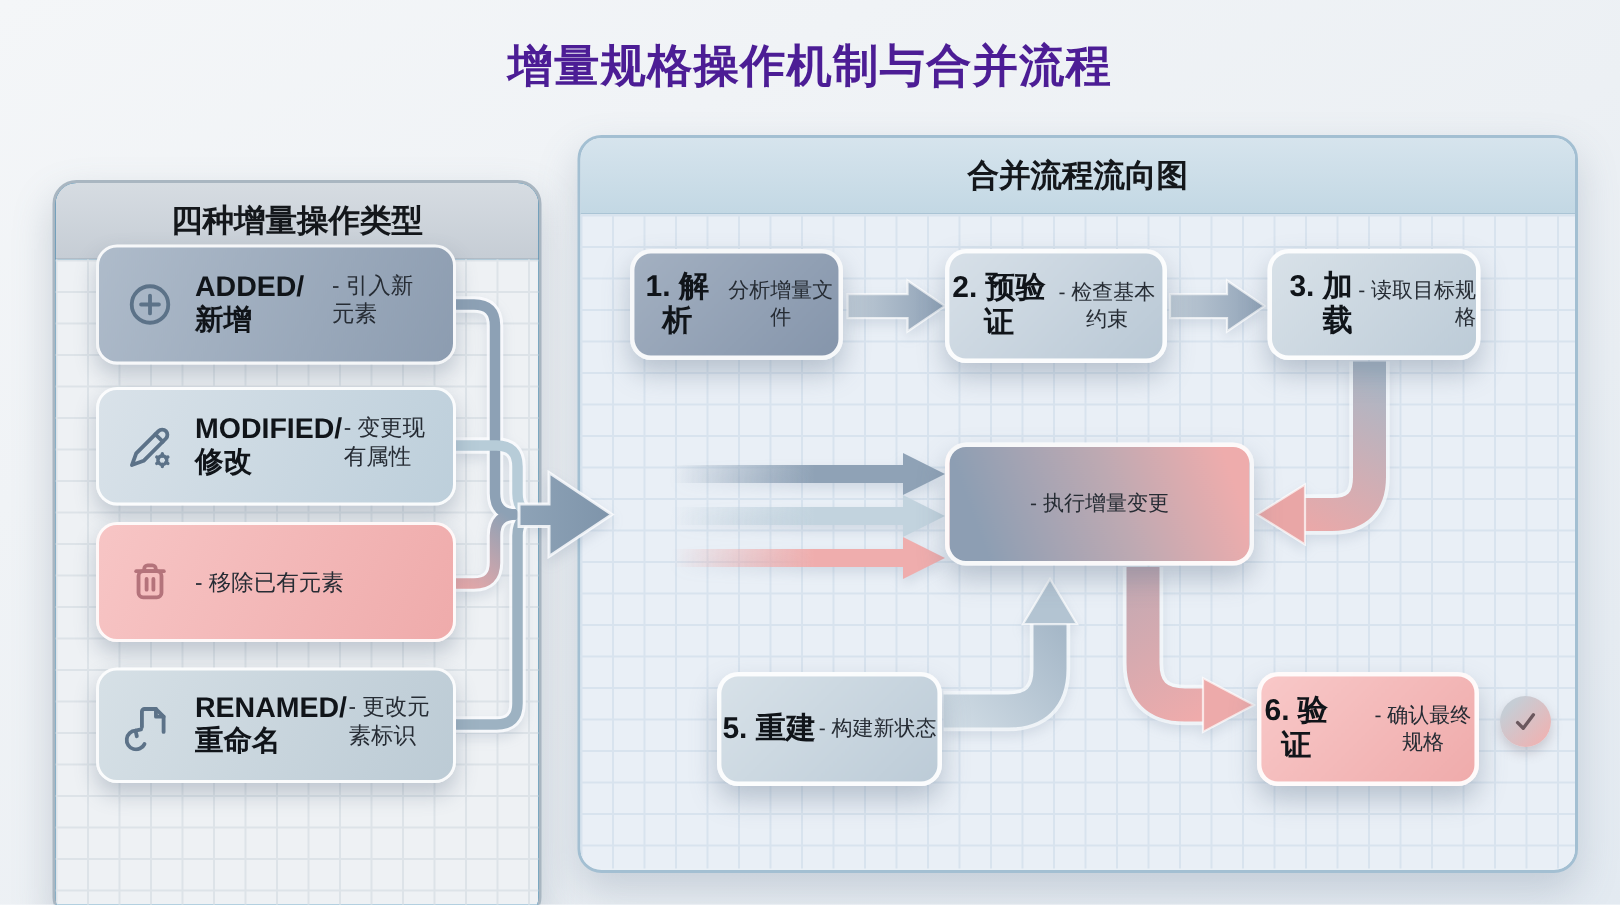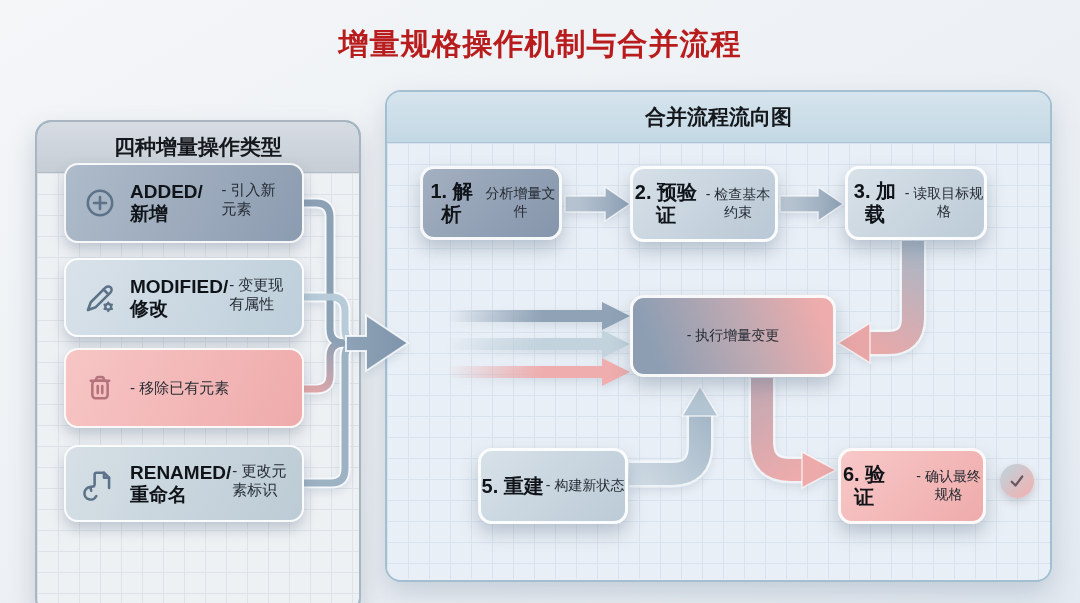--- a/index.html
+++ b/index.html
@@ -4,21 +4,21 @@
 <style>
   html,body{margin:0;padding:0;}
   body{
     width:1080px;height:603px;overflow:hidden;
     font-family:"Liberation Sans","DejaVu Sans",sans-serif;
     background:linear-gradient(150deg,#f4f6f8 0%,#ecf0f4 55%,#e3eaf1 100%);
     position:relative;
   }
   .title{
     position:absolute;top:24px;left:0;width:1080px;margin:0;
-    text-align:center;font-size:30px;font-weight:800;color:#b91c1c;letter-spacing:1px;
+    text-align:center;font-size:30px;font-weight:800;color:#4c1d95;letter-spacing:1px;
   }
   .panel{position:absolute;border-radius:16px;overflow:hidden;}
   .panel.left{
     left:35px;top:74px;width:322px;height:490px;
     border:2px solid #a9b6c1;background:#0369a1;
     box-shadow:0 12px 26px rgba(96,116,138,.28);
     margin-top:46px;
   }
   .panel.right{
     left:385px;top:90px;width:663px;height:488px;
@@ -61,21 +61,21 @@
   .step{
     position:absolute;box-sizing:border-box;
     border:3px solid rgba(255,255,255,.92);border-radius:14px;
     display:flex;flex-direction:row;align-items:center;justify-content:center;gap:2px;
     box-shadow:0 9px 18px rgba(92,112,136,.35);text-align:center;
   }
   .stitle{font-size:20px;font-weight:800;color:#101419;line-height:1.15;}
   .sdesc{font-size:14px;font-weight:400;color:#262c34;}
   .step1{left:420px;top:166px;width:142px;height:74px;background:linear-gradient(135deg,#a3b0c1,#8595ab);}
   .step2{left:630px;top:166px;width:148px;height:76px;background:linear-gradient(135deg,#d7e0e8,#b9c8d5);}
-  .step3{left:845px;top:166px;width:142px;height:74px;background:linear-gradient(135deg,#d8e1e8,#bccbd7);}
+  .step3{left:845px;top:166px;width:142px;height:74px;background:linear-gradient(135deg,#d8e1e8,#bccbd7);text-align:right;}
   .step4{left:630px;top:295px;width:206px;height:82px;
     background:linear-gradient(70deg,#8d9eb3 12%,#bda9b2 55%,#eeacac 92%);}
   .step4 .stitle{font-size:22px;}
   .step5{left:478px;top:448px;width:150px;height:76px;background:linear-gradient(135deg,#d7e1e8,#bccbd7);}
   .step6{left:838px;top:448px;width:148px;height:76px;background:linear-gradient(135deg,#f8c8c8,#efabab);gap:27px;}
   .check{
     position:absolute;left:1000px;top:464px;width:34px;height:34px;border-radius:50%;
     background:linear-gradient(135deg,#c6cdd5 20%,#ecb4b4 85%);
     display:flex;align-items:center;justify-content:center;
     box-shadow:0 4px 8px rgba(120,110,120,.3);

